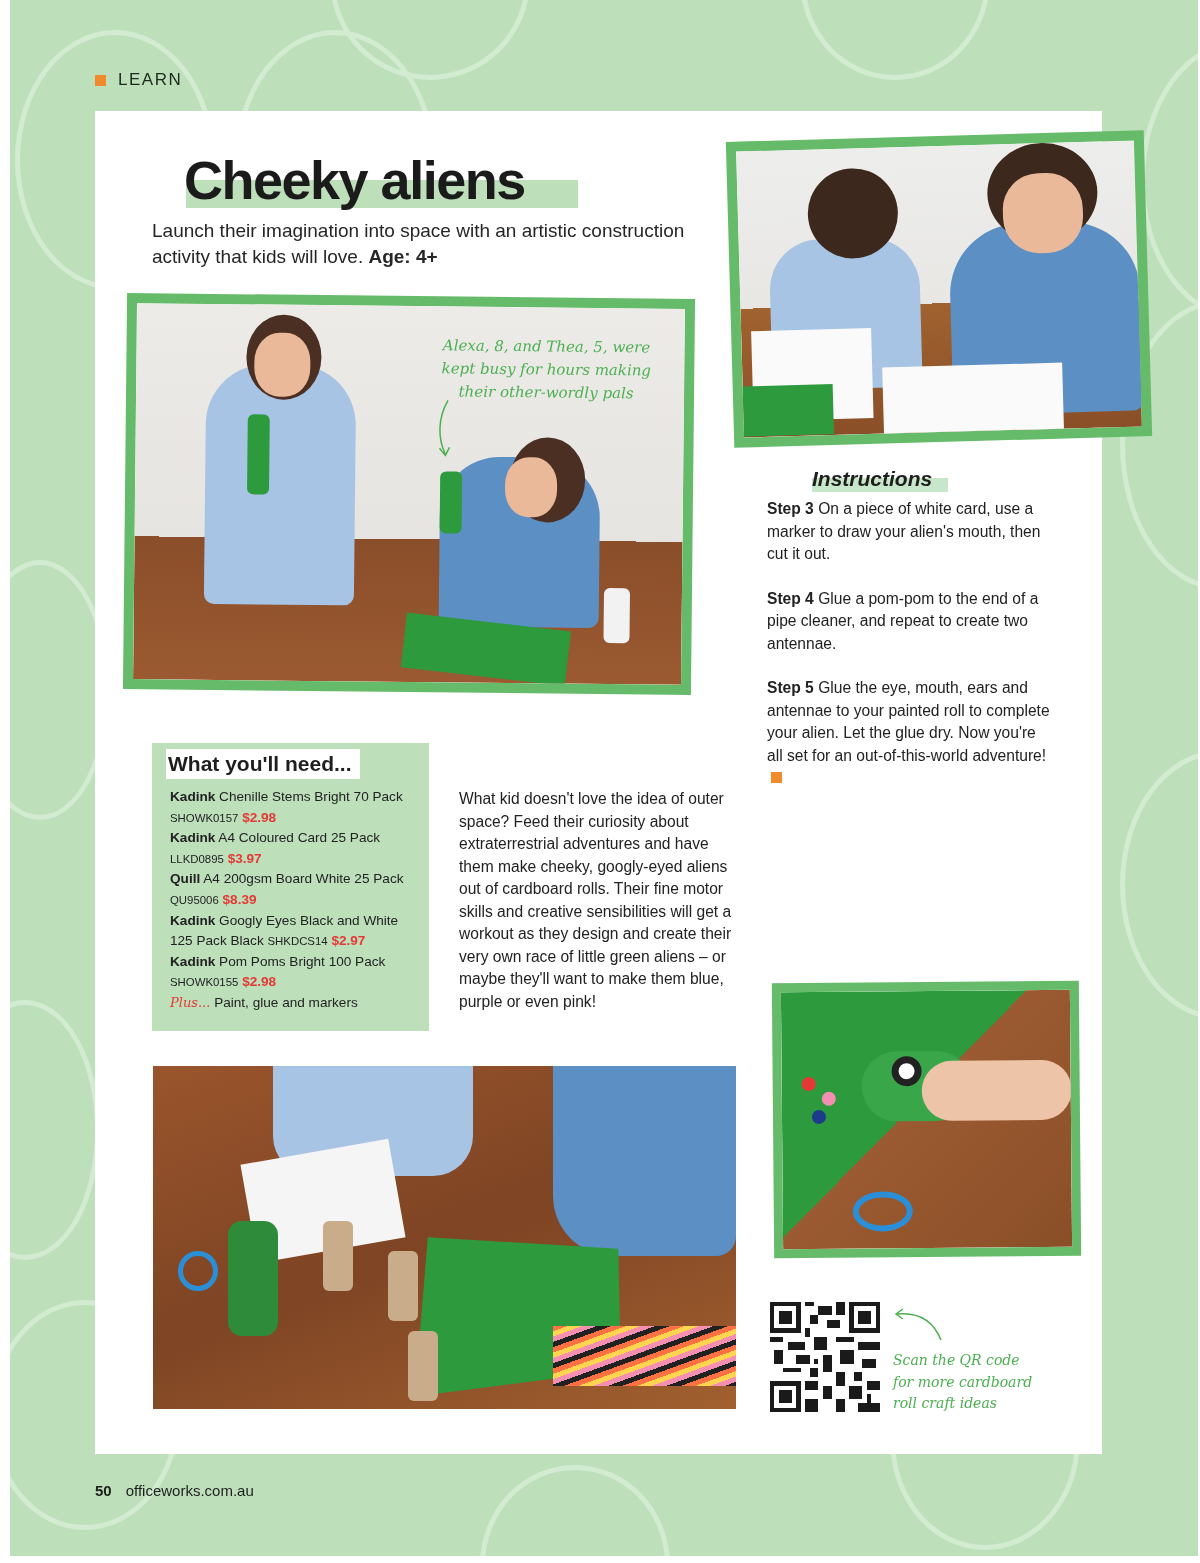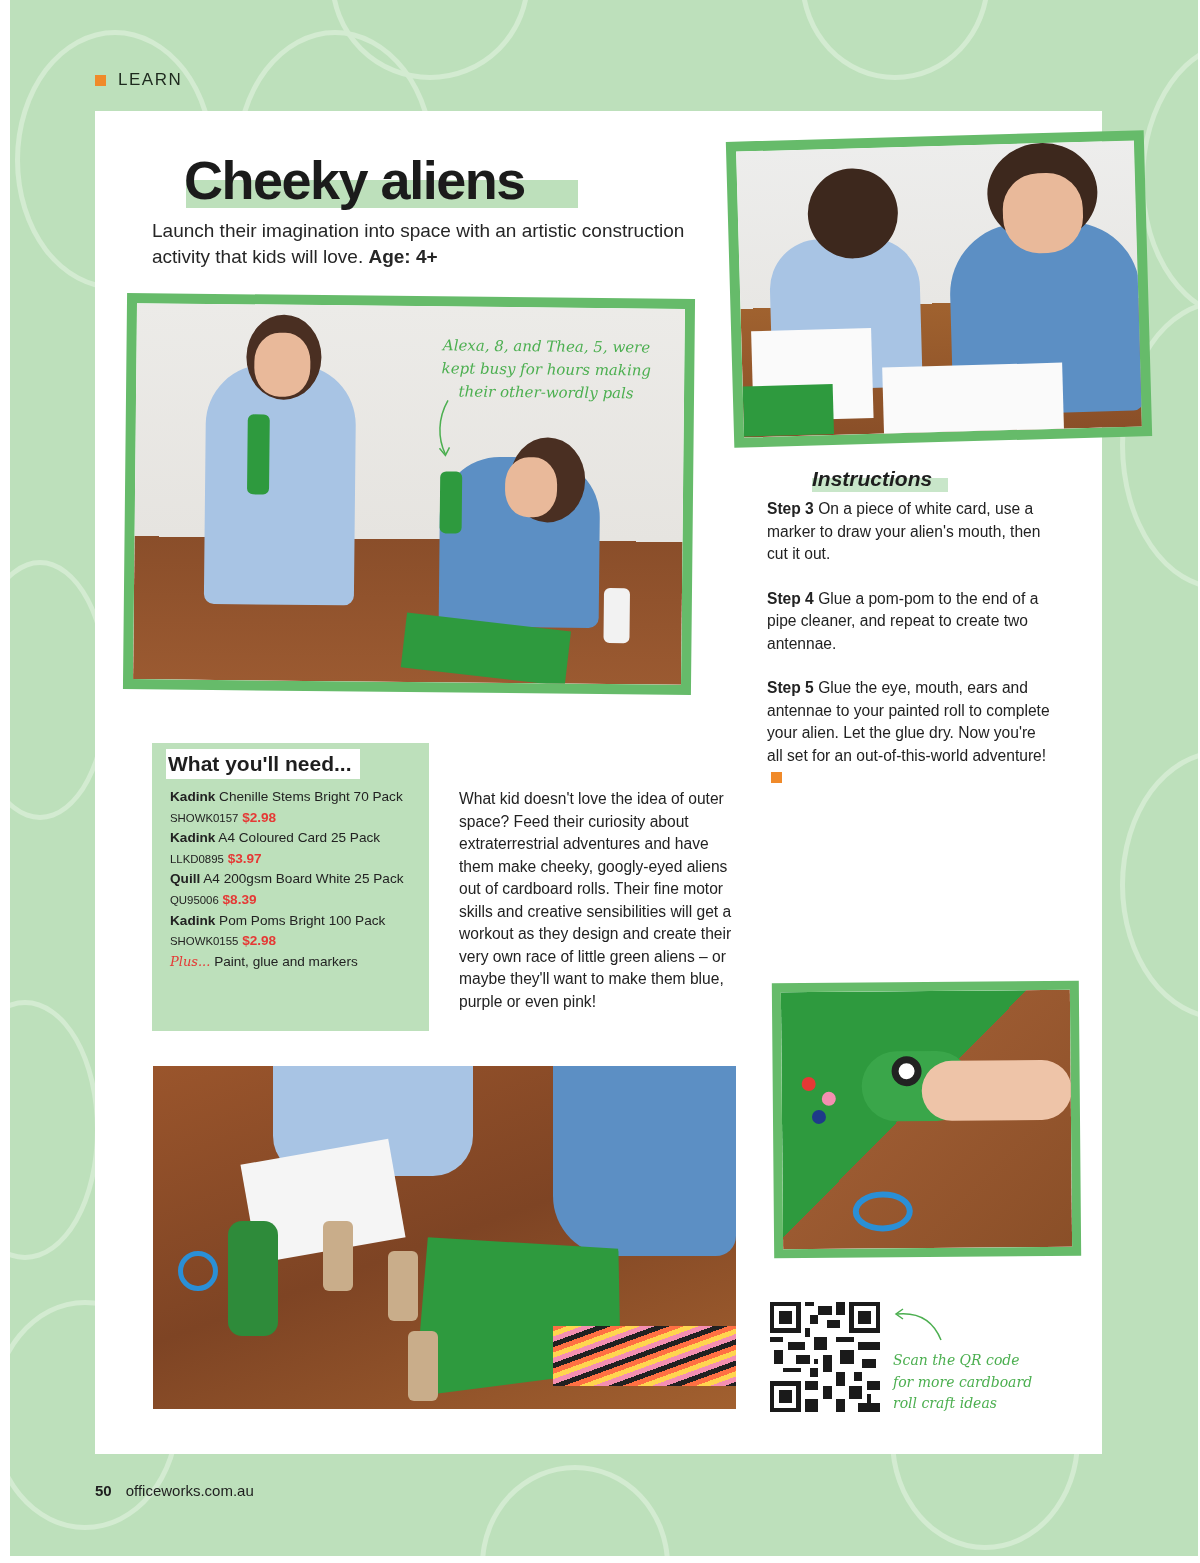--- a/index.html
+++ b/index.html
@@ -123,20 +123,26 @@
     <b>Kadink</b>
     <span>A4 Coloured Card 25 Pack</span>
     <span class="code">LLKD0895</span>
     <span class="price">$3.97</span>
   </div>
   <div class="needs-item">
     <b>Quill</b>
     <span>A4 200gsm Board White 25 Pack</span>
     <span class="code">QU95006</span>
     <span class="price">$8.39</span>
+  </div>
+  <div class="needs-item">
+    <b>Kadink</b>
+    <span>Googly Eyes Black and White 125 Pack Black</span>
+    <span class="code">SHKDCS14</span>
+    <span class="price">$2.97</span>
   </div>
   <div class="needs-item">
     <b>Kadink</b>
     <span>Pom Poms Bright 100 Pack</span>
     <span class="code">SHOWK0155</span>
     <span class="price">$2.98</span>
   </div>
   <div class="needs-item">
     <span class="plus">Plus...</span>
     <span>Paint, glue and markers</span>

